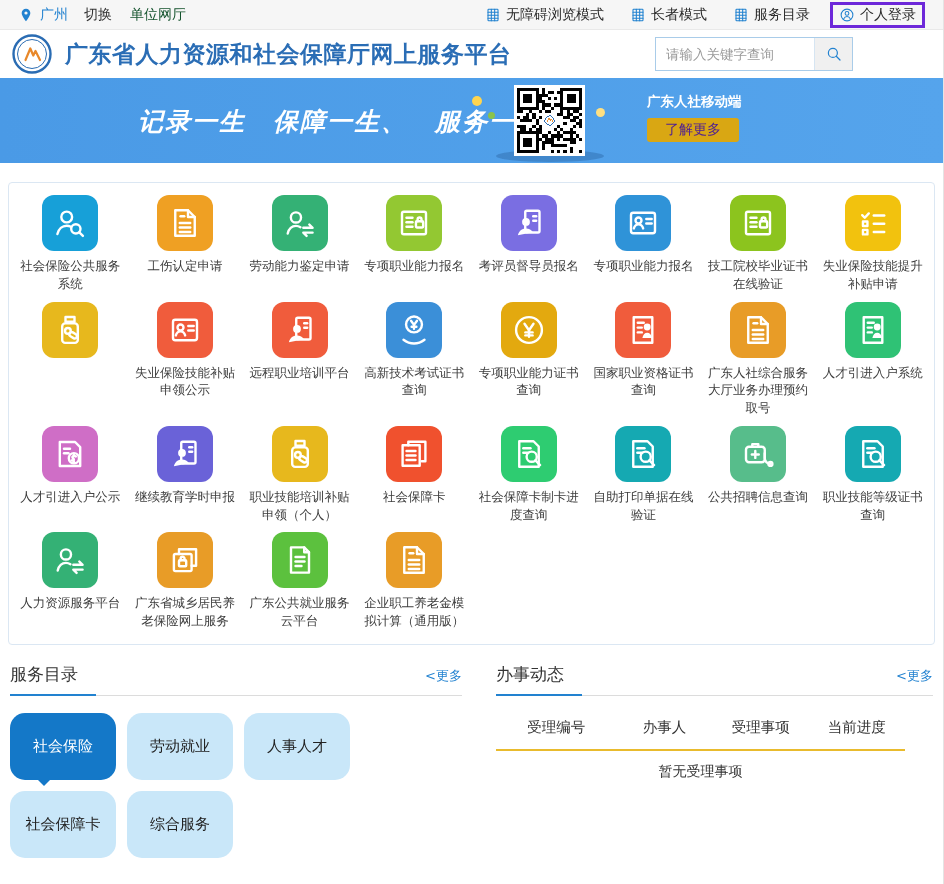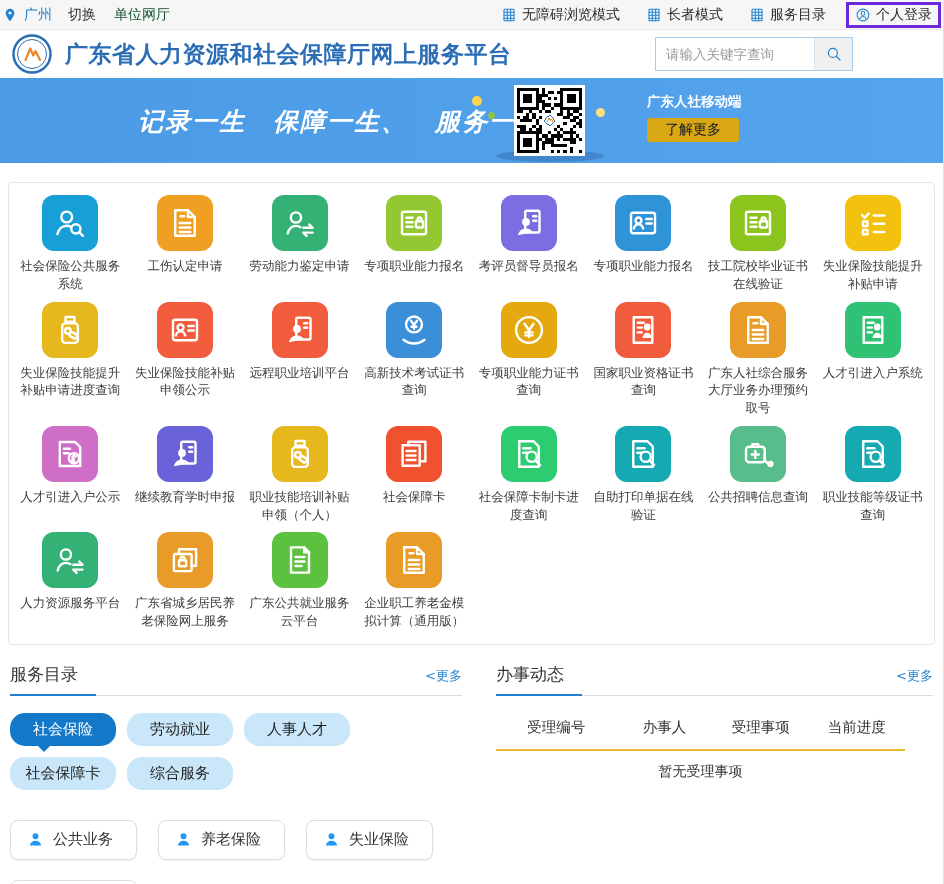--- a/index.html
+++ b/index.html
@@ -1,20 +1,20 @@
 <!DOCTYPE html>
 <html><head>
 <meta charset="utf-8">
 <style>
   * { margin:0; padding:0; box-sizing:border-box; }
   body { background:#fff; font-family:"DejaVu Sans","Liberation Sans",sans-serif; }
   .page { width:944px; height:884px; background:#fff; border-right:1px solid #e4e4e4; overflow:hidden; position:relative; }
 
   
-  .topbar { height:30px; background:#f6f6f6; border-bottom:1px solid #e9e9e9; display:flex; justify-content:space-between; align-items:center; padding:0 2px; font-size:14px; }
+  .topbar { height:30px; background:#f6f6f6; border-bottom:1px solid #e9e9e9; display:flex; justify-content:space-between; align-items:center; padding:0 18px; font-size:14px; }
   .topbar-left { display:flex; align-items:center; gap:6px; }
   .tb-icon { width:16px; height:16px; display:inline-block; color:#2282d0; flex:none; }
   .tb-icon svg { display:block; width:100%; height:100%; }
   .city { color:#2282d0; cursor:pointer; text-decoration:none; }
   .switch { color:#333; margin-left:10px; cursor:pointer; }
   .unit { color:#14532d; margin-left:12px; cursor:pointer; text-decoration:none; }
   .topbar-right { display:flex; align-items:center; gap:26px;justify-content:space-between; }
   .toplink { display:flex; align-items:center; gap:5px; color:#2b2b2b; cursor:pointer; text-decoration:none; }
   .toplink.annotated { border:3px solid #6d28d9; padding:1px 6px; margin:-2px 0 -2px -6px; }
 
@@ -30,41 +30,41 @@
 
   
   .banner { height:85px; background:linear-gradient(90deg,#4a9ae6,#55a4ec); position:relative; overflow:hidden; }
   .slogan { position:absolute; left:138px; top:50%; transform:translateY(-50%); color:#fff; font-size:25px; font-style:italic; font-weight:bold; letter-spacing:2px; white-space:nowrap; }
   .qr-wrap { position:absolute; left:514px; top:7px; width:71px; height:71px; background:#fff; padding:3px; }
   .qr-wrap svg { width:100%; height:100%; display:block; }
   .qr-shadow { position:absolute; left:496px; top:72px; width:108px; height:12px; background:rgba(15,60,115,.25); border-radius:50%; }
   .decor-dot { position:absolute; border-radius:50%; }
   .mobile { position:absolute; left:647px; top:15px; }
   .mobile-title { color:#fff; font-size:13.5px; font-weight:bold; }
-  .more-btn { margin-top:7px; background:#d9a713; color:#0f172a; font-size:14px; padding:3px 18px; border:0; border-radius:3px; cursor:pointer; font-family:inherit; }
+  .more-btn { margin-top:7px; background:#d9a713; color:#4c1d95; font-size:14px; padding:3px 18px; border:0; border-radius:3px; cursor:pointer; font-family:inherit; }
 
   
   .panel { margin:19px 8px 0; border:1px solid #dbe7f3; border-radius:4px; padding:12px 4px 14px; }
   .grid { display:grid; grid-template-columns:repeat(8,1fr); row-gap:9px; }
   .service { display:flex; flex-direction:column; align-items:center; text-align:center; cursor:pointer; }
   .service-icon { width:56px; height:56px; border-radius:12px; color:#fff; padding:10px; flex:none; }
   .service-icon svg { display:block; width:100%; height:100%; }
   .service-label { margin-top:6px; font-size:12.5px; color:#3d3d3d; line-height:1.42; max-width:112px; }
 
   
   .bottom { display:flex; padding:0 10px; margin-top:18px; gap:34px; }
   .col-left { width:452px; flex:none; }
   .col-right { flex:1; min-width:0; }
   .sec-head { position:relative; border-bottom:1px solid #dcdcdc; padding-bottom:9px; display:flex; justify-content:space-between; align-items:baseline; }
   .sec-title { font-size:17px; color:#333; position:static; }
   .sec-head::after { content:''; position:absolute; left:0; bottom:-1px; width:86px; height:2px; background:#2282d0; }
   .more-link { font-size:13px; color:#2282d0; cursor:pointer; text-decoration:none; }
 
   .tabs { display:flex; flex-wrap:wrap; gap:11px; margin-top:17px; width:342px; }
-  .tab { width:106px; padding:7px 0; text-align:center; background:#c9e7f9; border-radius:15px; font-size:15px; color:#222; cursor:pointer; position:relative; }
+  .tab { width:106px; padding:24px 0; text-align:center; background:#c9e7f9; border-radius:15px; font-size:15px; color:#222; cursor:pointer; position:relative; }
   .tab.active { background:#1478c8; color:#fff; }
   .tab.active::after { content:''; position:absolute; left:28px; bottom:-6px; border:6px solid transparent; border-top-color:#1478c8; border-bottom-width:0; }
 
   .quick { display:flex; flex-wrap:wrap; gap:20px 21px; margin-top:30px; width:470px; }
   .qbtn { width:127px; height:40px; background:#fff; border:1px solid #ddd; border-radius:8px; display:flex; align-items:center; gap:9px; padding-left:16px; font-size:15px; color:#333; cursor:pointer; box-shadow:0 1px 2px rgba(0,0,0,.05); font-family:inherit; }
   .qbtn .tb-icon { width:17px; height:17px; color:#2196f3; }
 
   .table-head { display:grid; grid-template-columns:1.25fr 1fr 1fr 1fr; margin:14px 28px 0 0; padding:8px 0 12px; border-bottom:2px solid #e9bb2d; text-align:center; font-size:14.5px; color:#333; }
   .empty-row { text-align:center; font-size:14px; color:#333; padding-top:12px; margin-right:28px; }
 </style>
@@ -412,21 +412,20 @@
         </div>
         <div class="service">
           <span class="service-icon" style="background: rgb(231, 184, 29);">
             <svg viewBox="0 0 24 24" fill="none" stroke="currentColor" stroke-width="1.6" stroke-linecap="round" stroke-linejoin="round">
               <rect x="9" y="3.3" width="6" height="3.2"></rect>
               <rect x="6.8" y="7.6" width="10.4" height="13" rx="2"></rect>
               <circle cx="10.6" cy="12.6" r="1.9"></circle>
               <rect x="11.4" y="14" width="5.4" height="3" rx="1.5" transform="rotate(32 14.1 15.5)"></rect>
             </svg>
           </span>
-          <span class="service-label">失业保险技能提升补贴申请进度查询</span>
         </div>
         <div class="service">
           <span class="service-icon" style="background: rgb(240, 92, 60);">
             <svg viewBox="0 0 24 24" fill="none" stroke="currentColor" stroke-width="1.6" stroke-linecap="round" stroke-linejoin="round">
               <rect x="4" y="5.2" width="16" height="13.6" rx="1.5"></rect>
               <circle cx="9" cy="10.3" r="2"></circle>
               <path d="M5.9 15.6c.5-1.7 1.8-2.7 3.1-2.7 1.4 0 2.6 1 3.1 2.7"></path>
               <line x1="14.2" y1="9.3" x2="17.8" y2="9.3"></line>
               <line x1="14.2" y1="12.3" x2="17.8" y2="12.3"></line>
             </svg>

